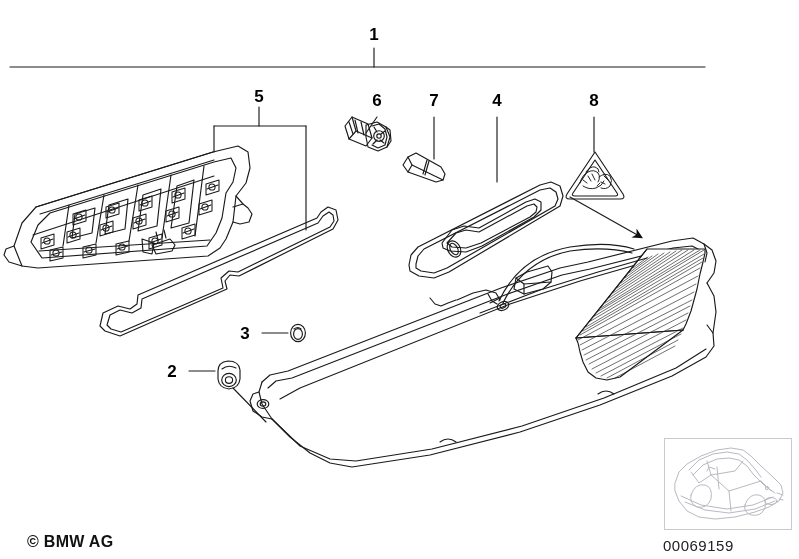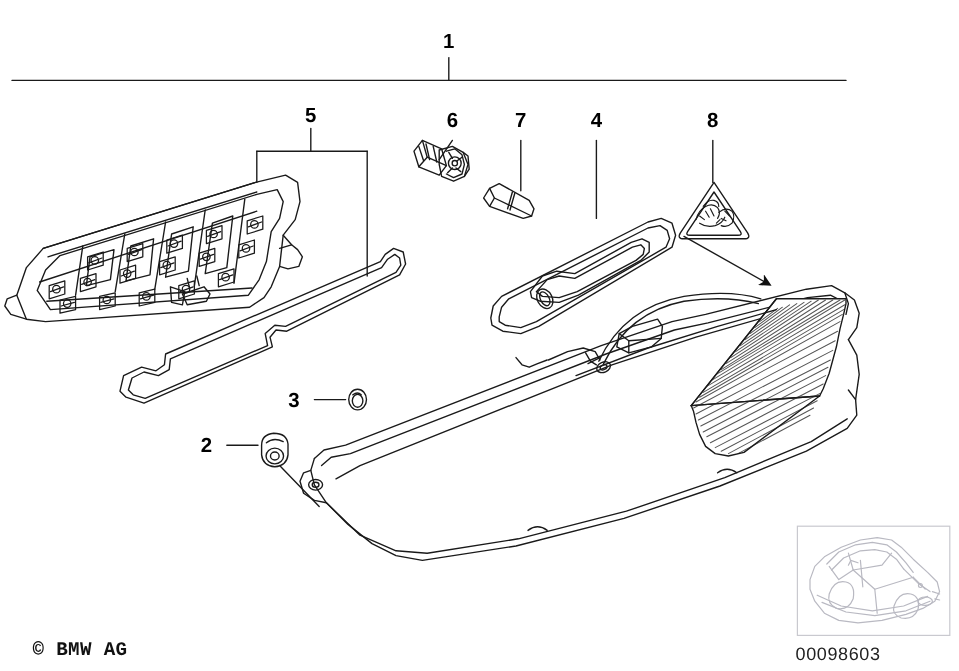--- a/index.html
+++ b/index.html
@@ -34,21 +34,21 @@
     line-height: 1;
     text-align: center;
     width: 26px;
     margin-left: -13px;
     user-select: none;
   }
   #copyright {
     position: absolute;
     left: 27px;
     top: 533px;
-    font-family: Liberation Mono, monospace;
+    font-family: Liberation Sans, sans-serif;
     font-size: 16px;
     font-weight: bold;
     color: #111111;
     letter-spacing: 0.3px;
     white-space: nowrap;
   }
   #partnumber {
     position: absolute;
     left: 663px;
     top: 537px;
@@ -416,15 +416,15 @@
 
         <path d="M52 28 L54 50"></path>
         <path d="M64 52 L66 72"></path>
 
         <path d="M50 30 L44 28 L42 32"></path>
       </g>
     </svg>
   </div>
 
   <div id="copyright">© BMW AG</div>
-  <div id="partnumber">00098603</div>
+  <div id="partnumber">00069159</div>
 
 </div>
 
 </body></html>

